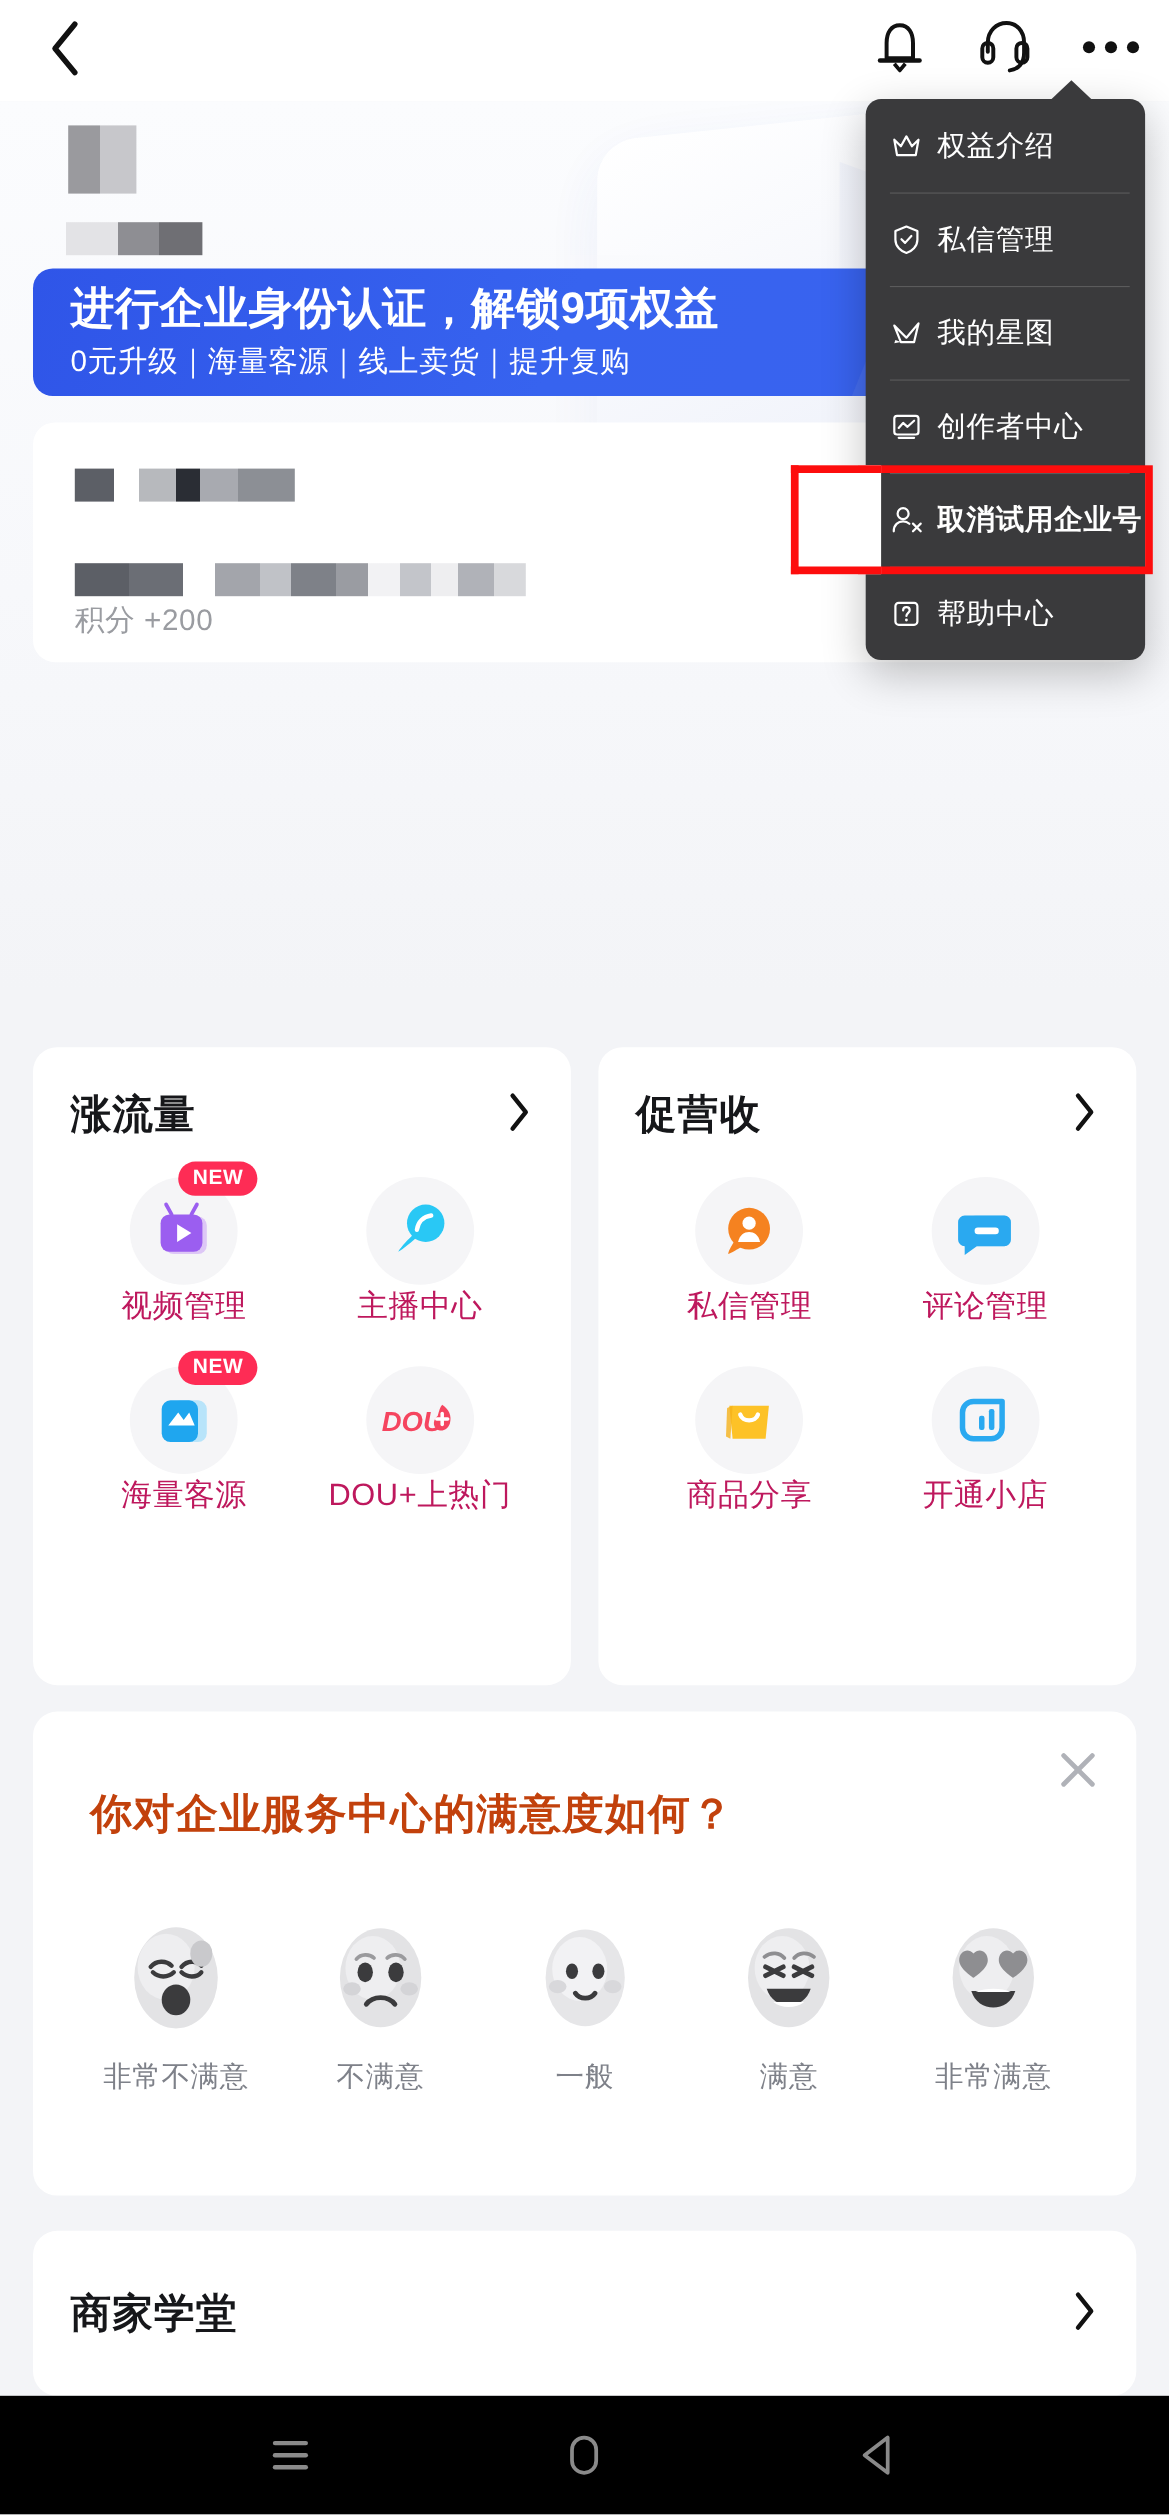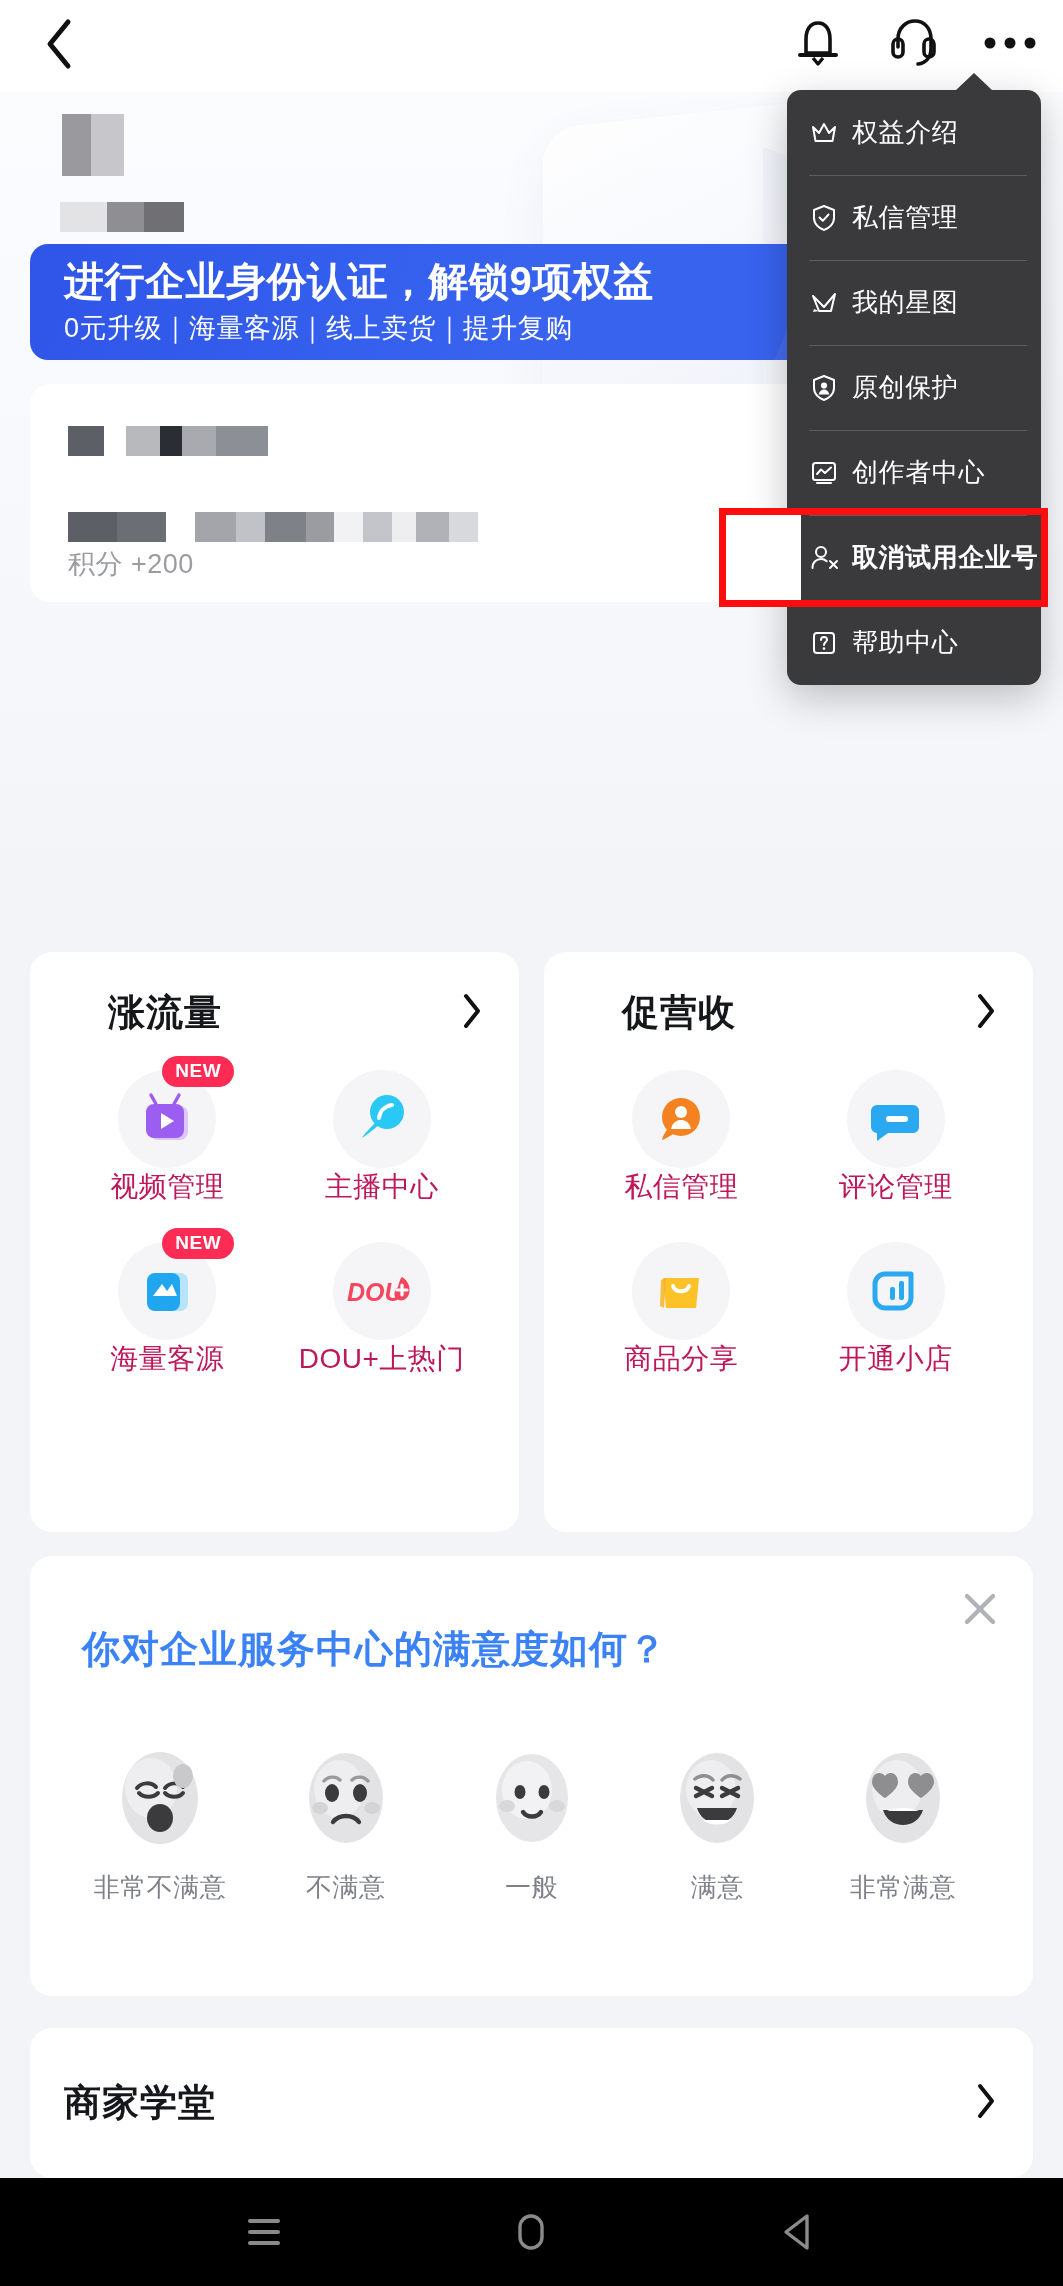--- a/index.html
+++ b/index.html
@@ -168,21 +168,21 @@
     flex: 1;
     background: #ffffff;
     border-radius: 22px;
     padding: 36px 30px 0 30px;
     position: relative;
   }
   .feat-head {
     display: flex; align-items: center; justify-content: space-between;
     padding: 0 6px 0 4px;
   }
-  .feat-title { font-size: 37px; font-weight: bold; color: #16171a; letter-spacing: 1px; margin-left: 44px;}
+  .feat-title { font-size: 37px; font-weight: bold; color: #16171a; letter-spacing: 1px;}
   .feat-grid {
     margin-top: 32px;
     display: grid; grid-template-columns: 1fr 1fr;
     row-gap: 36px;
   }
   .feat-item { display: flex; flex-direction: column; align-items: center; position: relative;}
   .feat-ico-wrap { position: relative; width: 98px; height: 98px; }
   .feat-ico-bg {
     position: absolute; inset: 0;
     background: #f5f5f7; border-radius: 50%;
@@ -202,21 +202,21 @@
   
   .survey {
     position: absolute; left: 30px; top: 1556px;
     width: 1003px; height: 440px;
     background: #ffffff;
     border-radius: 22px;
   }
   .survey-close { position: absolute; right: 30px; top: 30px; width: 46px; height: 46px; display:flex;align-items:center;justify-content:center;}
   .survey-q {
     position: absolute; left: 52px; top: 68px;
-    font-size: 38px; font-weight: bold; color: #3b82f6; letter-spacing: 1px;
+    font-size: 38px; font-weight: bold; color: #c2410c; letter-spacing: 1px;
   }
   .faces {
     position: absolute; left: 40px; top: 192px;
     width: 923px;
     display: flex; justify-content: space-between;
   }
   .face-item { display:flex; flex-direction: column; align-items:center; width: 180px;}
   .face-label { margin-top: 18px; font-size: 26px; color: #7e8189; letter-spacing: .5px; white-space:nowrap;}
 
   
@@ -321,30 +321,20 @@
     <div class="menu-item">
       <span class="menu-icon">
         <svg width="28" height="26" viewBox="0 0 28 26">
           <path d="M3 6 L14 17 L25 4 L21 21 L9 21 Z" fill="none" stroke="#fff" stroke-width="2" stroke-linejoin="round"></path>
           <path d="M4 19 L9 21 L3 22 Z" fill="#fff"></path>
         </svg>
       </span>
       <span class="menu-label">我的星图</span>
     </div>
 
-    <div class="menu-item">
-      <span class="menu-icon">
-        <svg width="26" height="28" viewBox="0 0 26 28">
-          <path d="M13 2 L23 6 L23 14 C23 20 18 24.5 13 26 C8 24.5 3 20 3 14 L3 6 Z" fill="none" stroke="#fff" stroke-width="2" stroke-linejoin="round"></path>
-          <circle cx="13" cy="11.5" r="3.1" fill="#fff"></circle>
-          <path d="M7.6 20.5 C8.6 17 10.6 15.6 13 15.6 C15.4 15.6 17.4 17 18.4 20.5 Z" fill="#fff"></path>
-        </svg>
-      </span>
-      <span class="menu-label">原创保护</span>
-    </div>
 
     <div class="menu-item">
       <span class="menu-icon">
         <svg width="28" height="26" viewBox="0 0 28 26">
           <rect x="3" y="3" width="22" height="17" rx="2.5" fill="none" stroke="#fff" stroke-width="2"></rect>
           <polyline points="7,14 11,9.5 15,13 21,7.5" fill="none" stroke="#fff" stroke-width="2" stroke-linecap="round" stroke-linejoin="round"></polyline>
           <line x1="7" y1="23" x2="21" y2="23" stroke="#fff" stroke-width="2" stroke-linecap="round"></line>
         </svg>
       </span>
       <span class="menu-label">创作者中心</span>

